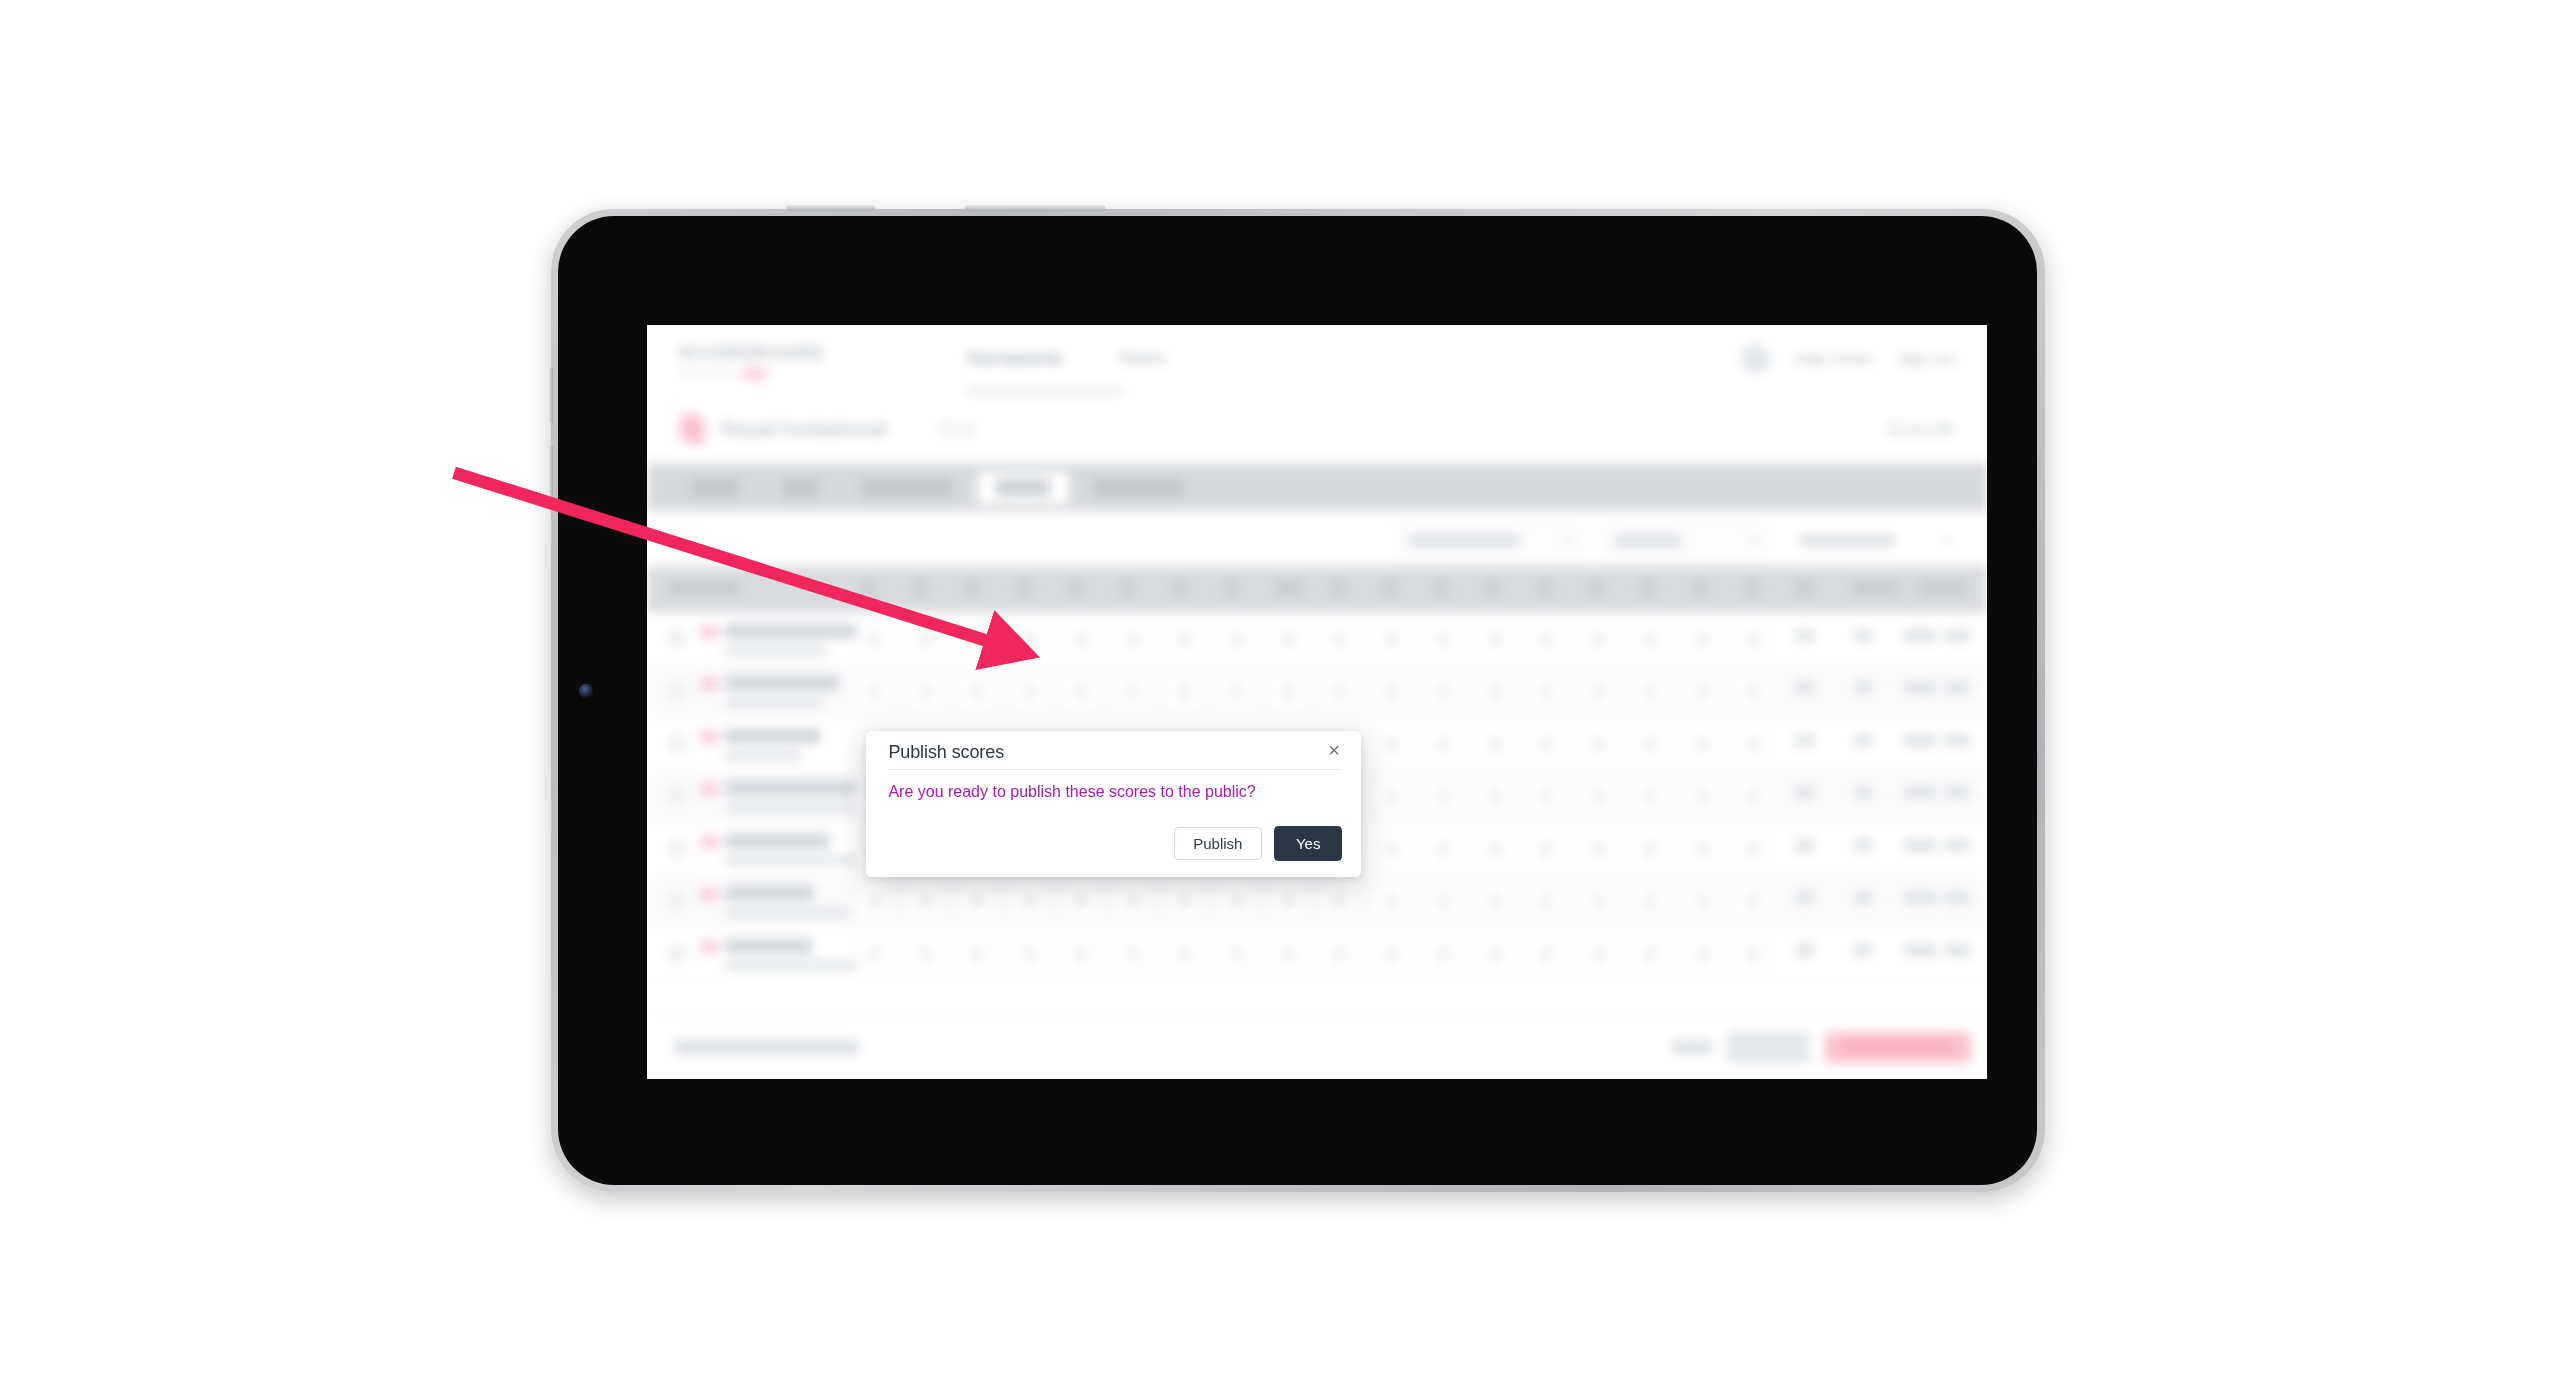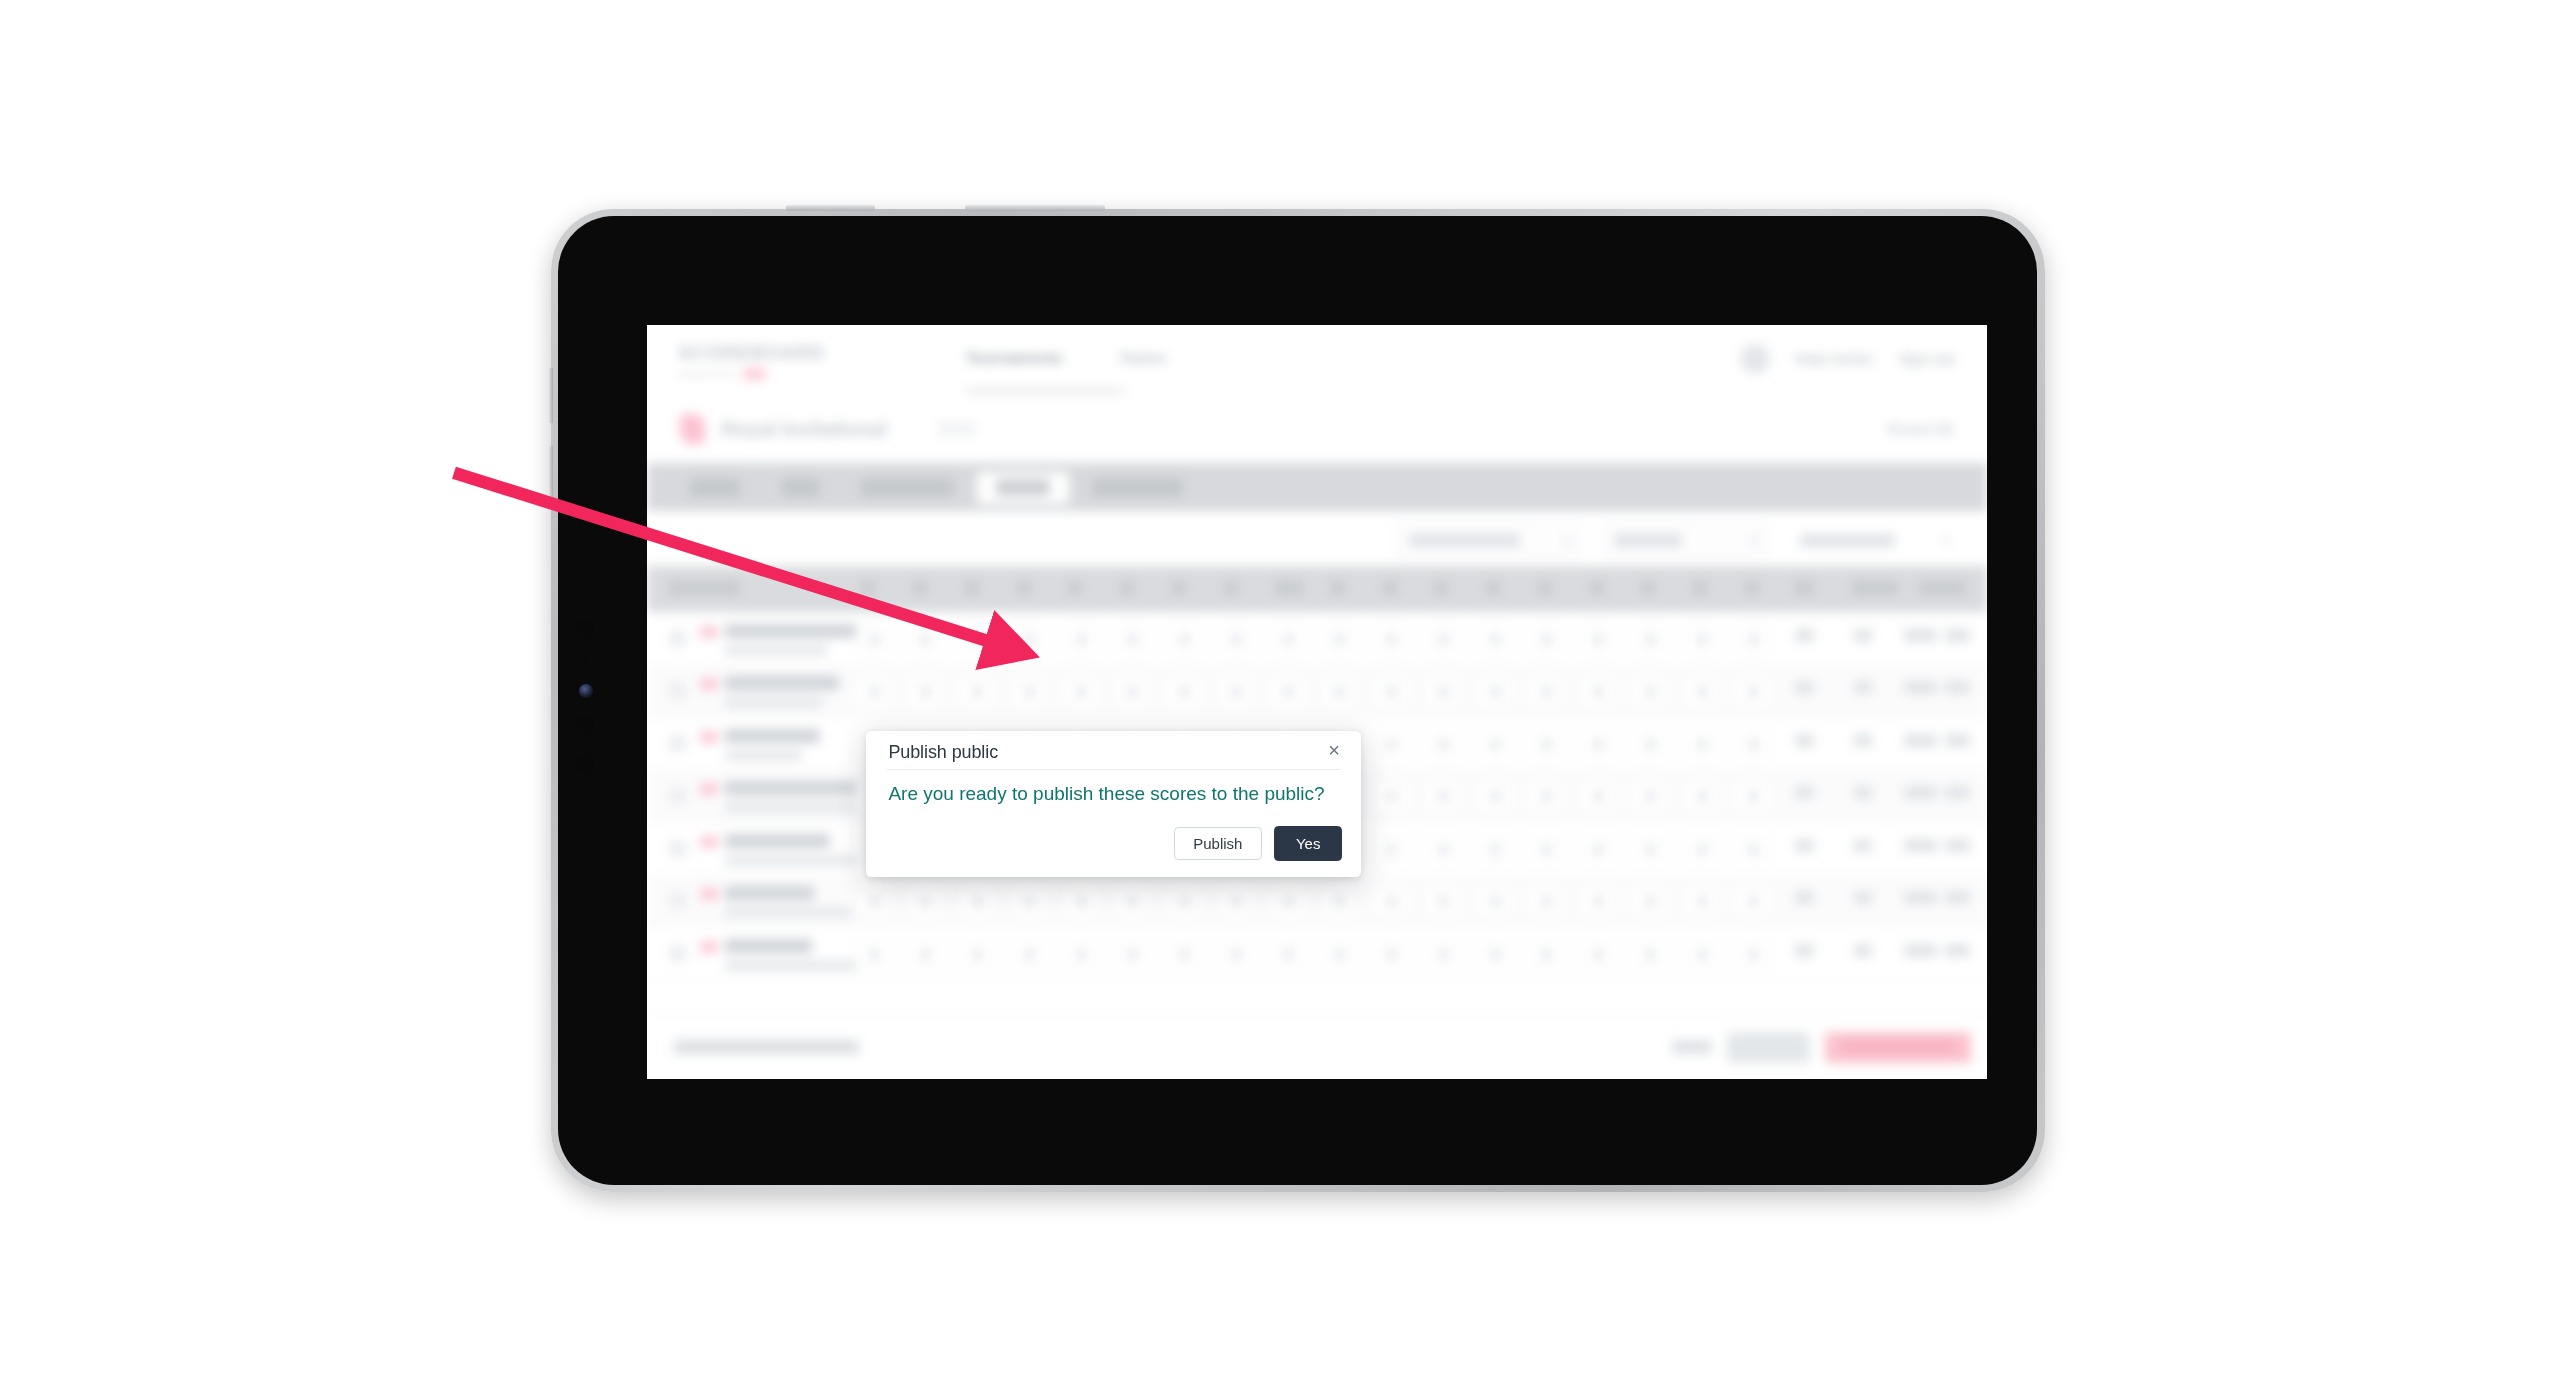--- a/index.html
+++ b/index.html
@@ -226,21 +226,21 @@
     font-weight: 300; cursor:pointer;
   }
   #modal-divider {
     position:absolute; left: 21px; right: 21px; top: 38px;
     height: 0.7px; background: #e9ebee;
   }
   #modal-body {
     position:absolute; left: 22px; top: 50px; right: 22px;
   }
   #modal-message {
-    font-size: 19px; color: #0f766e; line-height: 1.35;
+    font-size: 16px; color: #a21caf; line-height: 1.35;
   }
   #modal-actions {
     position:absolute; right: 19px; bottom: 16.3px;
     display:flex; gap: 12px; align-items:center;
   }
   .btn {
     font-size: 15px;
     border-radius: 4.4px;
     padding: 8.1px 18.5px;
     cursor: pointer;
@@ -825,21 +825,21 @@
             <span class="foot-btn-gray"></span>
             <span class="foot-btn-pink">
                 <span class="lbl"></span>
               </span>
           </div>
 
         </div>
 
         <div id="modal" style="left:219px; top:406px;">
           <div id="modal-header">
-            <div id="modal-title">Publish public</div>
+            <div id="modal-title">Publish scores</div>
             <div id="modal-close">×</div>
           </div>
           <div id="modal-divider"></div>
           <div id="modal-body">
             <div id="modal-message">Are you ready to publish these scores to the public?</div>
           </div>
           <div id="modal-actions">
             <button class="btn" id="btn-cancel">Publish</button>
             <button class="btn" id="btn-yes">Yes</button>
           </div>

